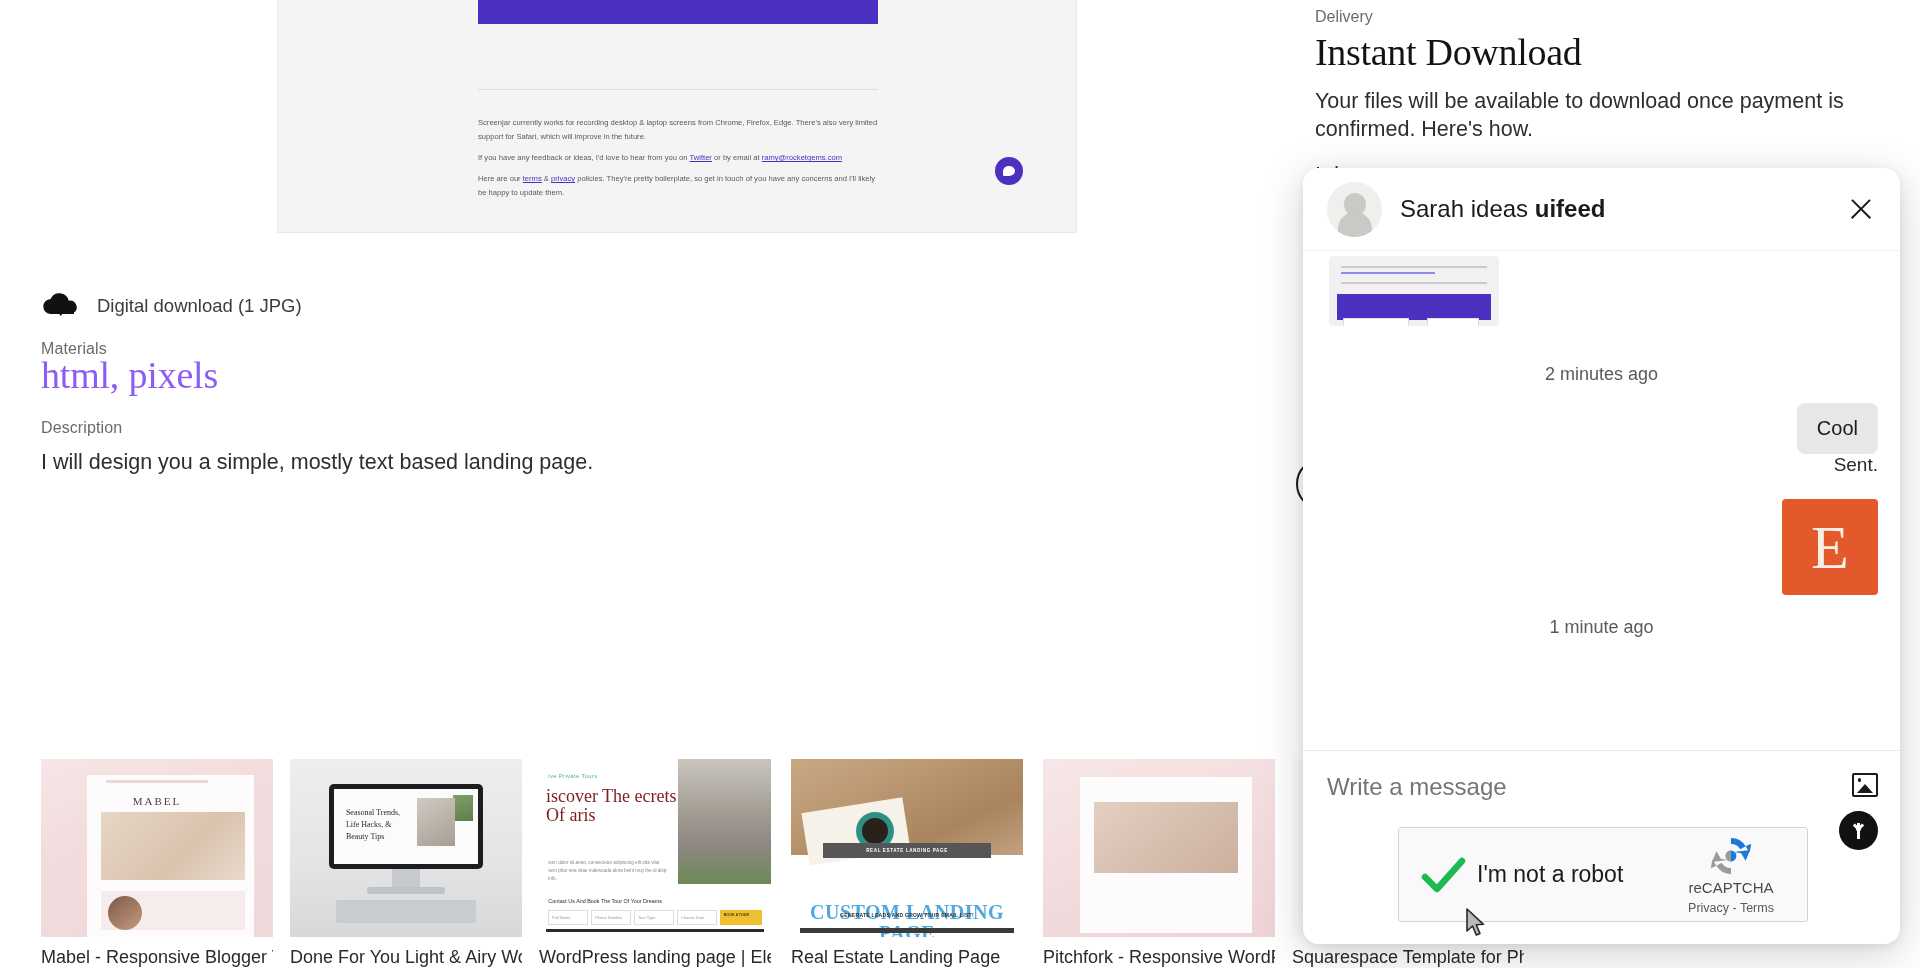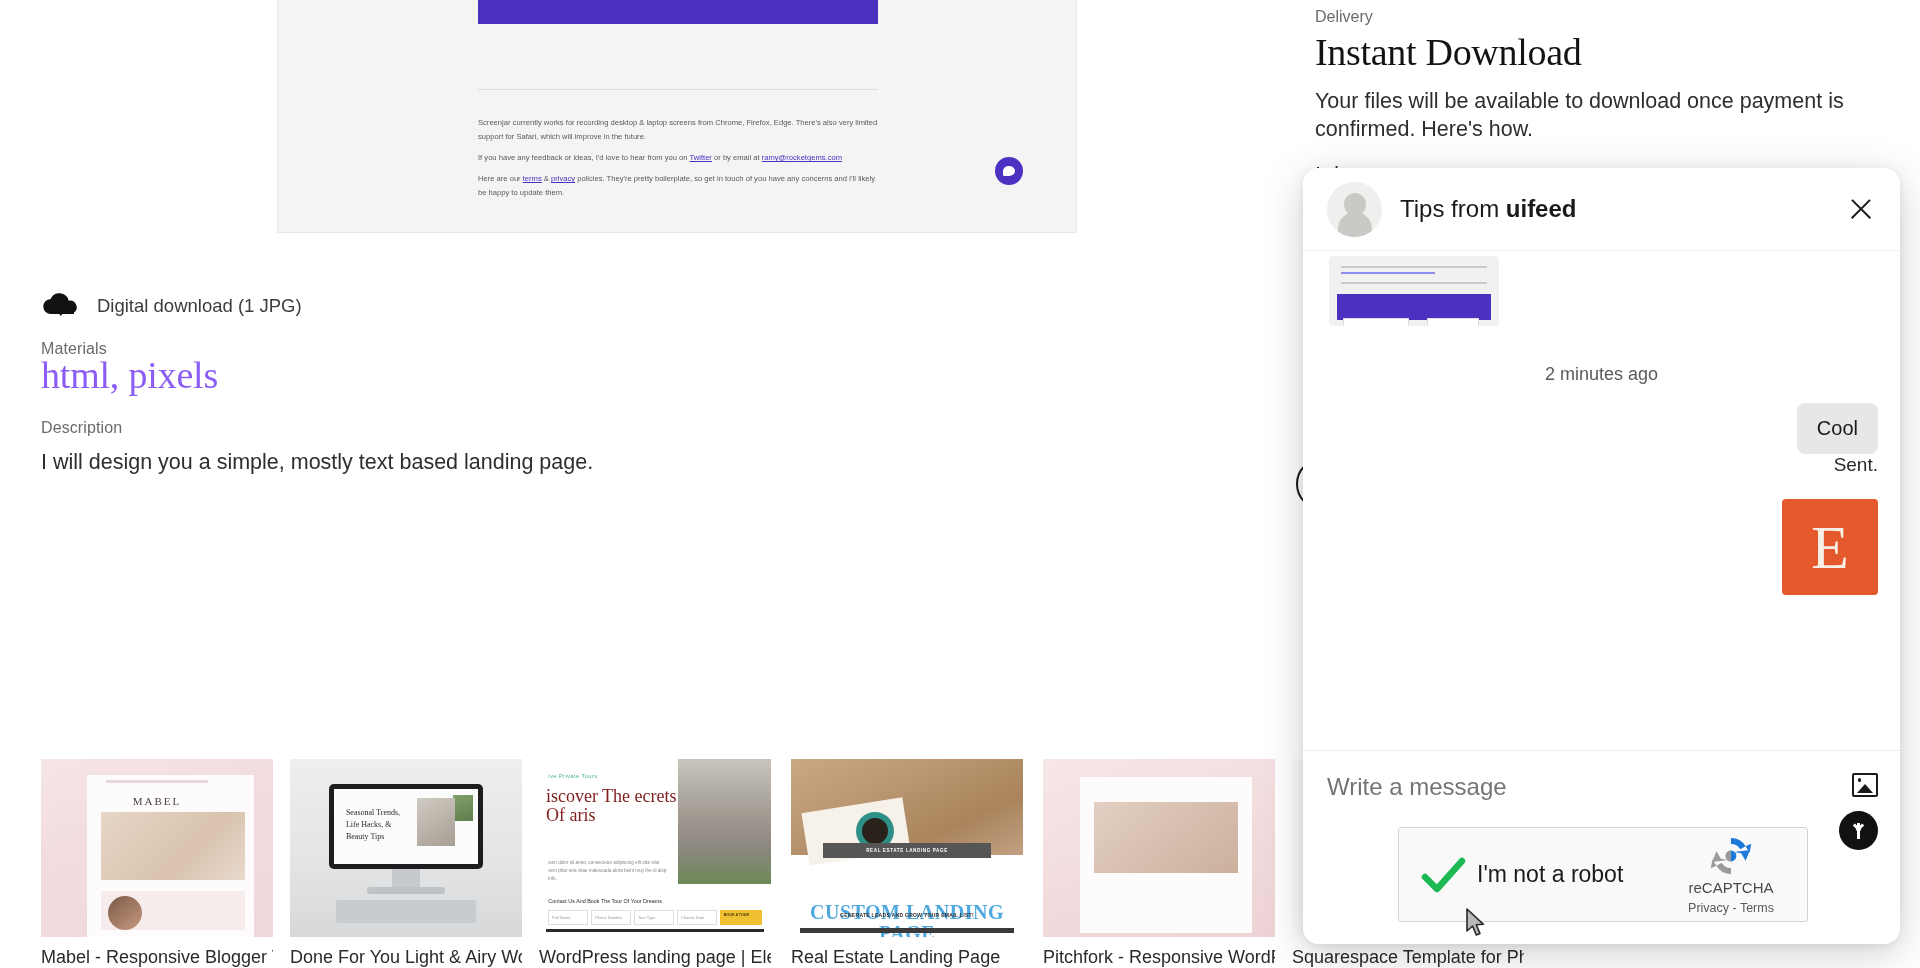--- a/index.html
+++ b/index.html
@@ -518,21 +518,21 @@
     </div>
   </div>
 
   <div class="chat">
 
     <div class="chat-header">
       <div class="avatar">
         <div class="head"></div>
         <div class="body"></div>
       </div>
-      <div class="chat-title"><span>Tips from </span><b>uifeed</b></div>
+      <div class="chat-title"><span>Sarah ideas </span><b>uifeed</b></div>
       <div class="chat-close"></div>
     </div>
 
     <div class="chat-body">
       <div class="msg-card">
         <div class="l1"></div>
         <div class="l2"></div>
         <div class="l3"></div>
         <div class="btn"></div>
         <div class="f1"></div>
@@ -543,20 +543,21 @@
 
       <div class="bubble-row">
         <div class="bubble">Cool</div>
       </div>
       <div class="sent">Sent.</div>
 
       <div class="img-row">
         <div class="etsy-tile">E</div>
       </div>
 
+      <div class="ts" style="margin-top:22px">1 minute ago</div>
     </div>
 
     <div class="chat-footer">
       <div class="write-row">
         <input class="write-input" type="text" placeholder="Write a message" style="">
         <span class="img-icon">
           <span class="sun"></span>
           <span class="mtn"></span>
         </span>
       </div>

